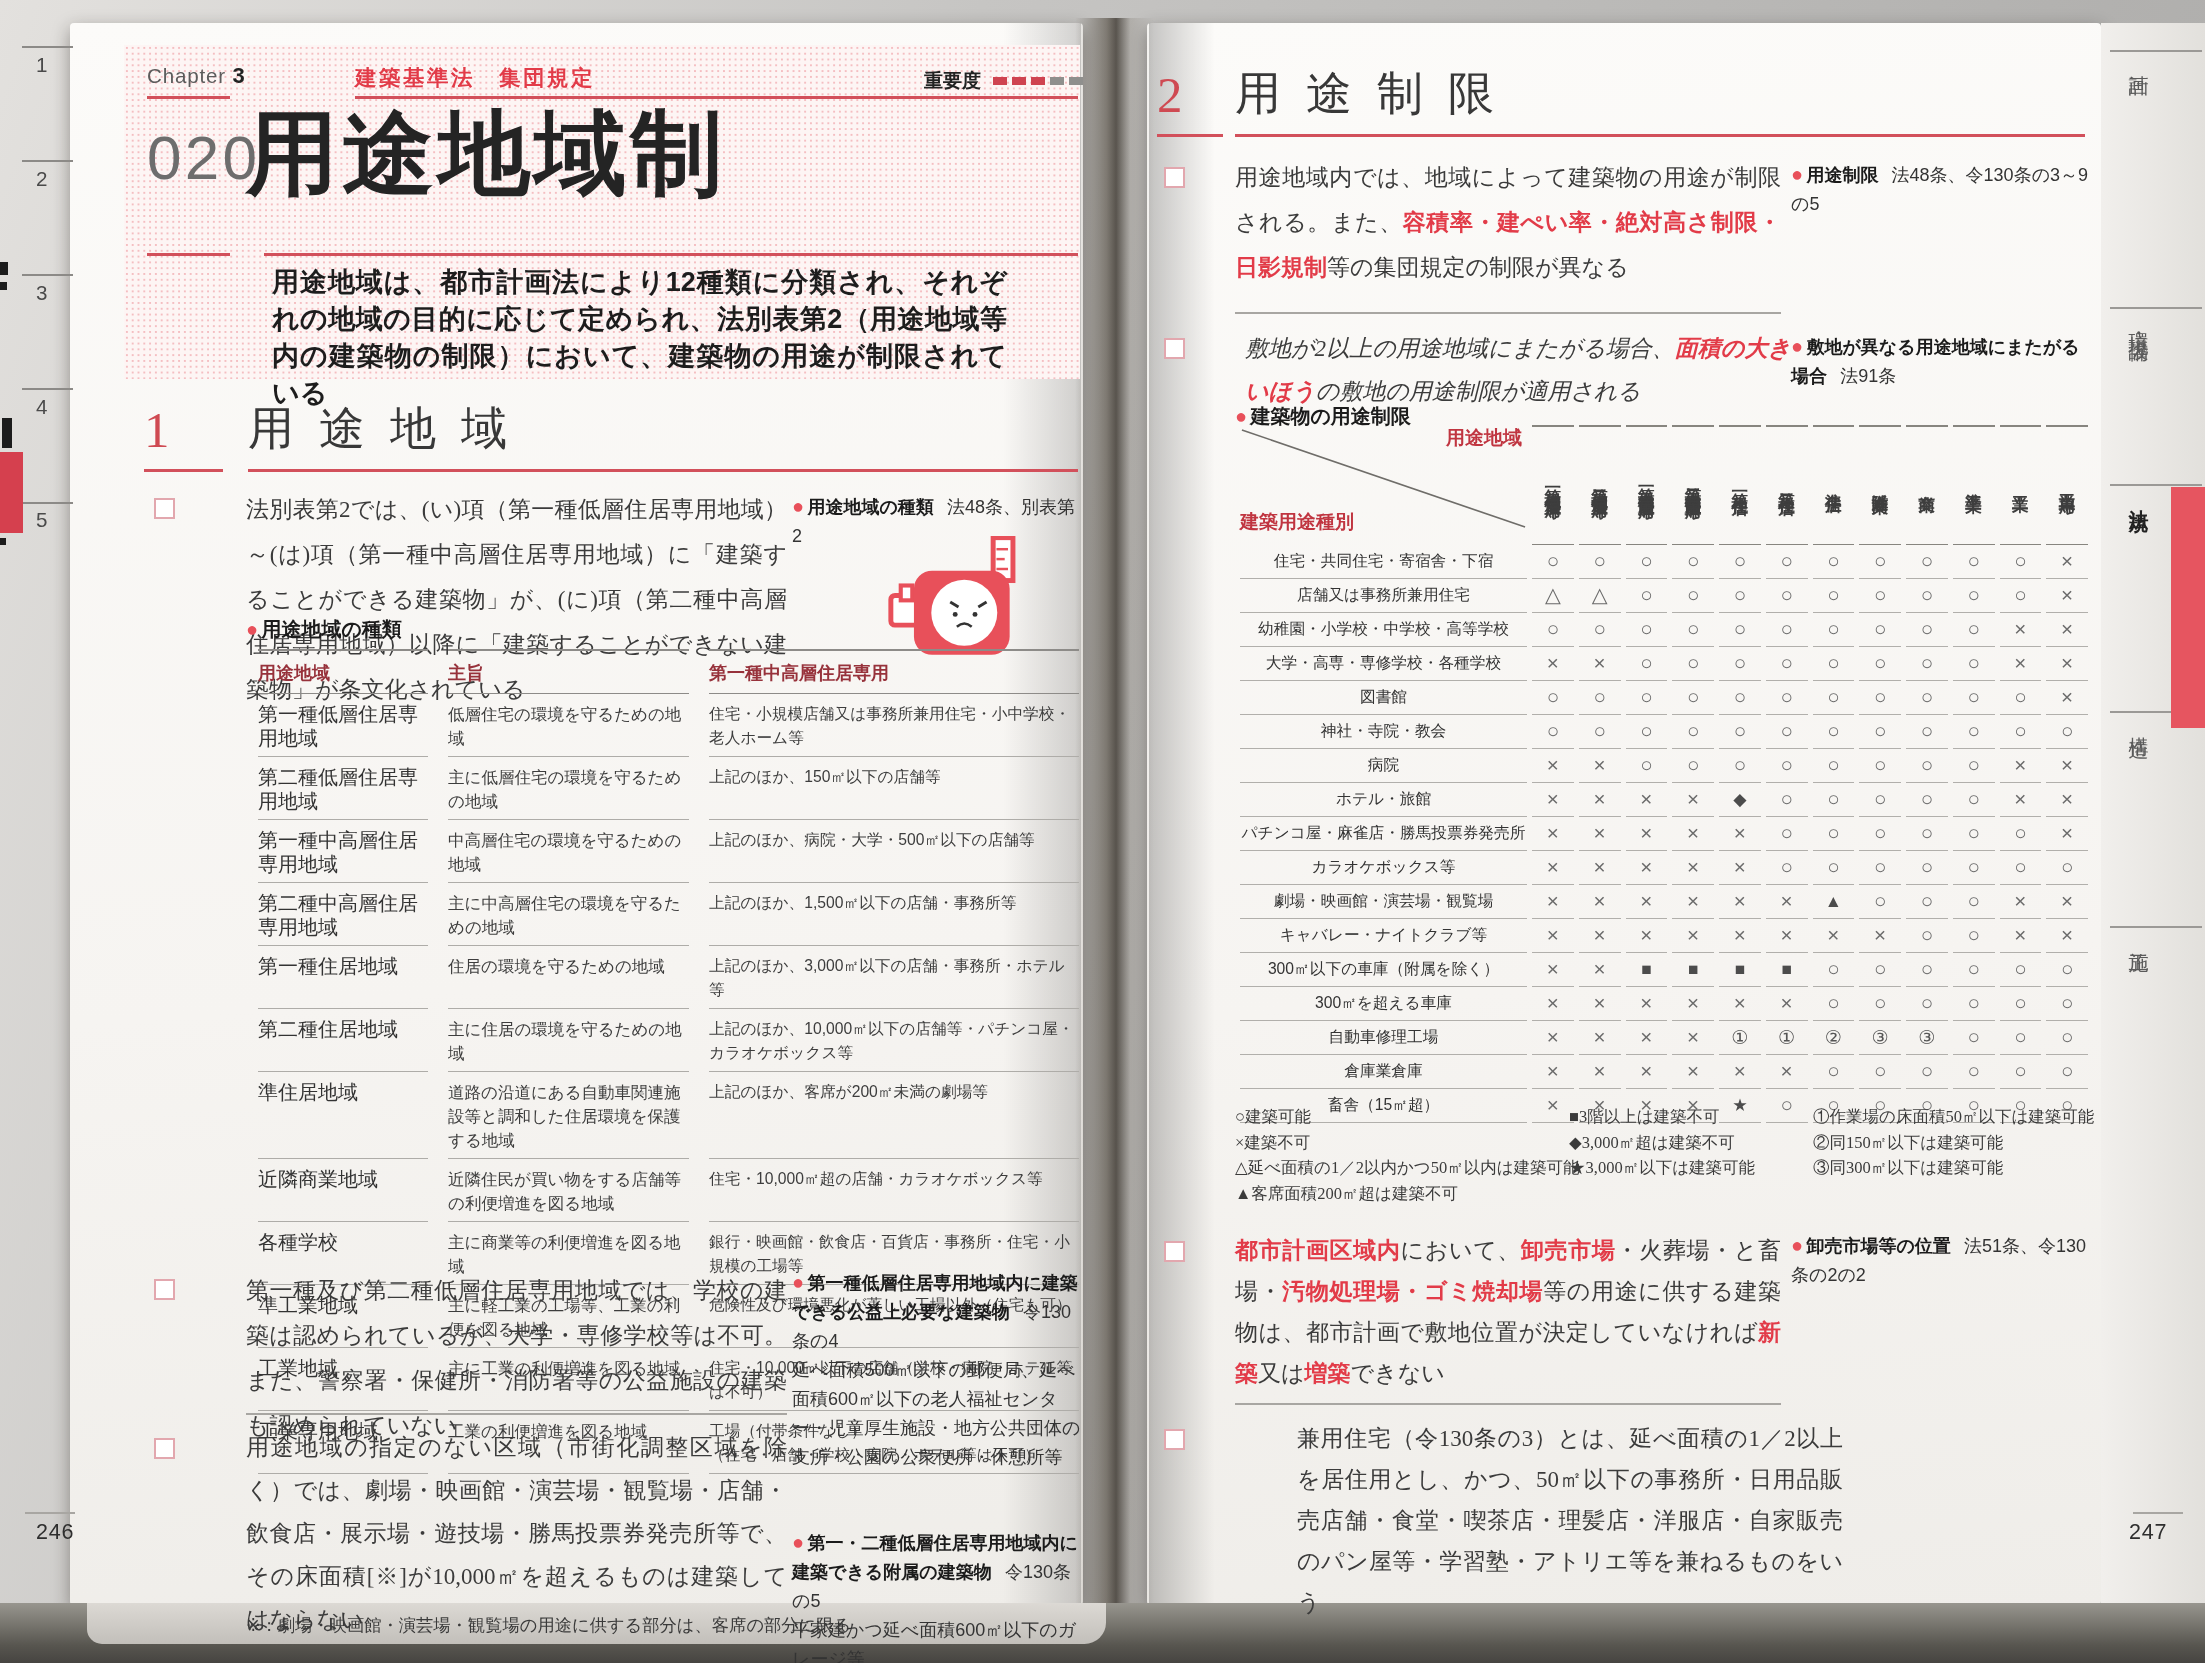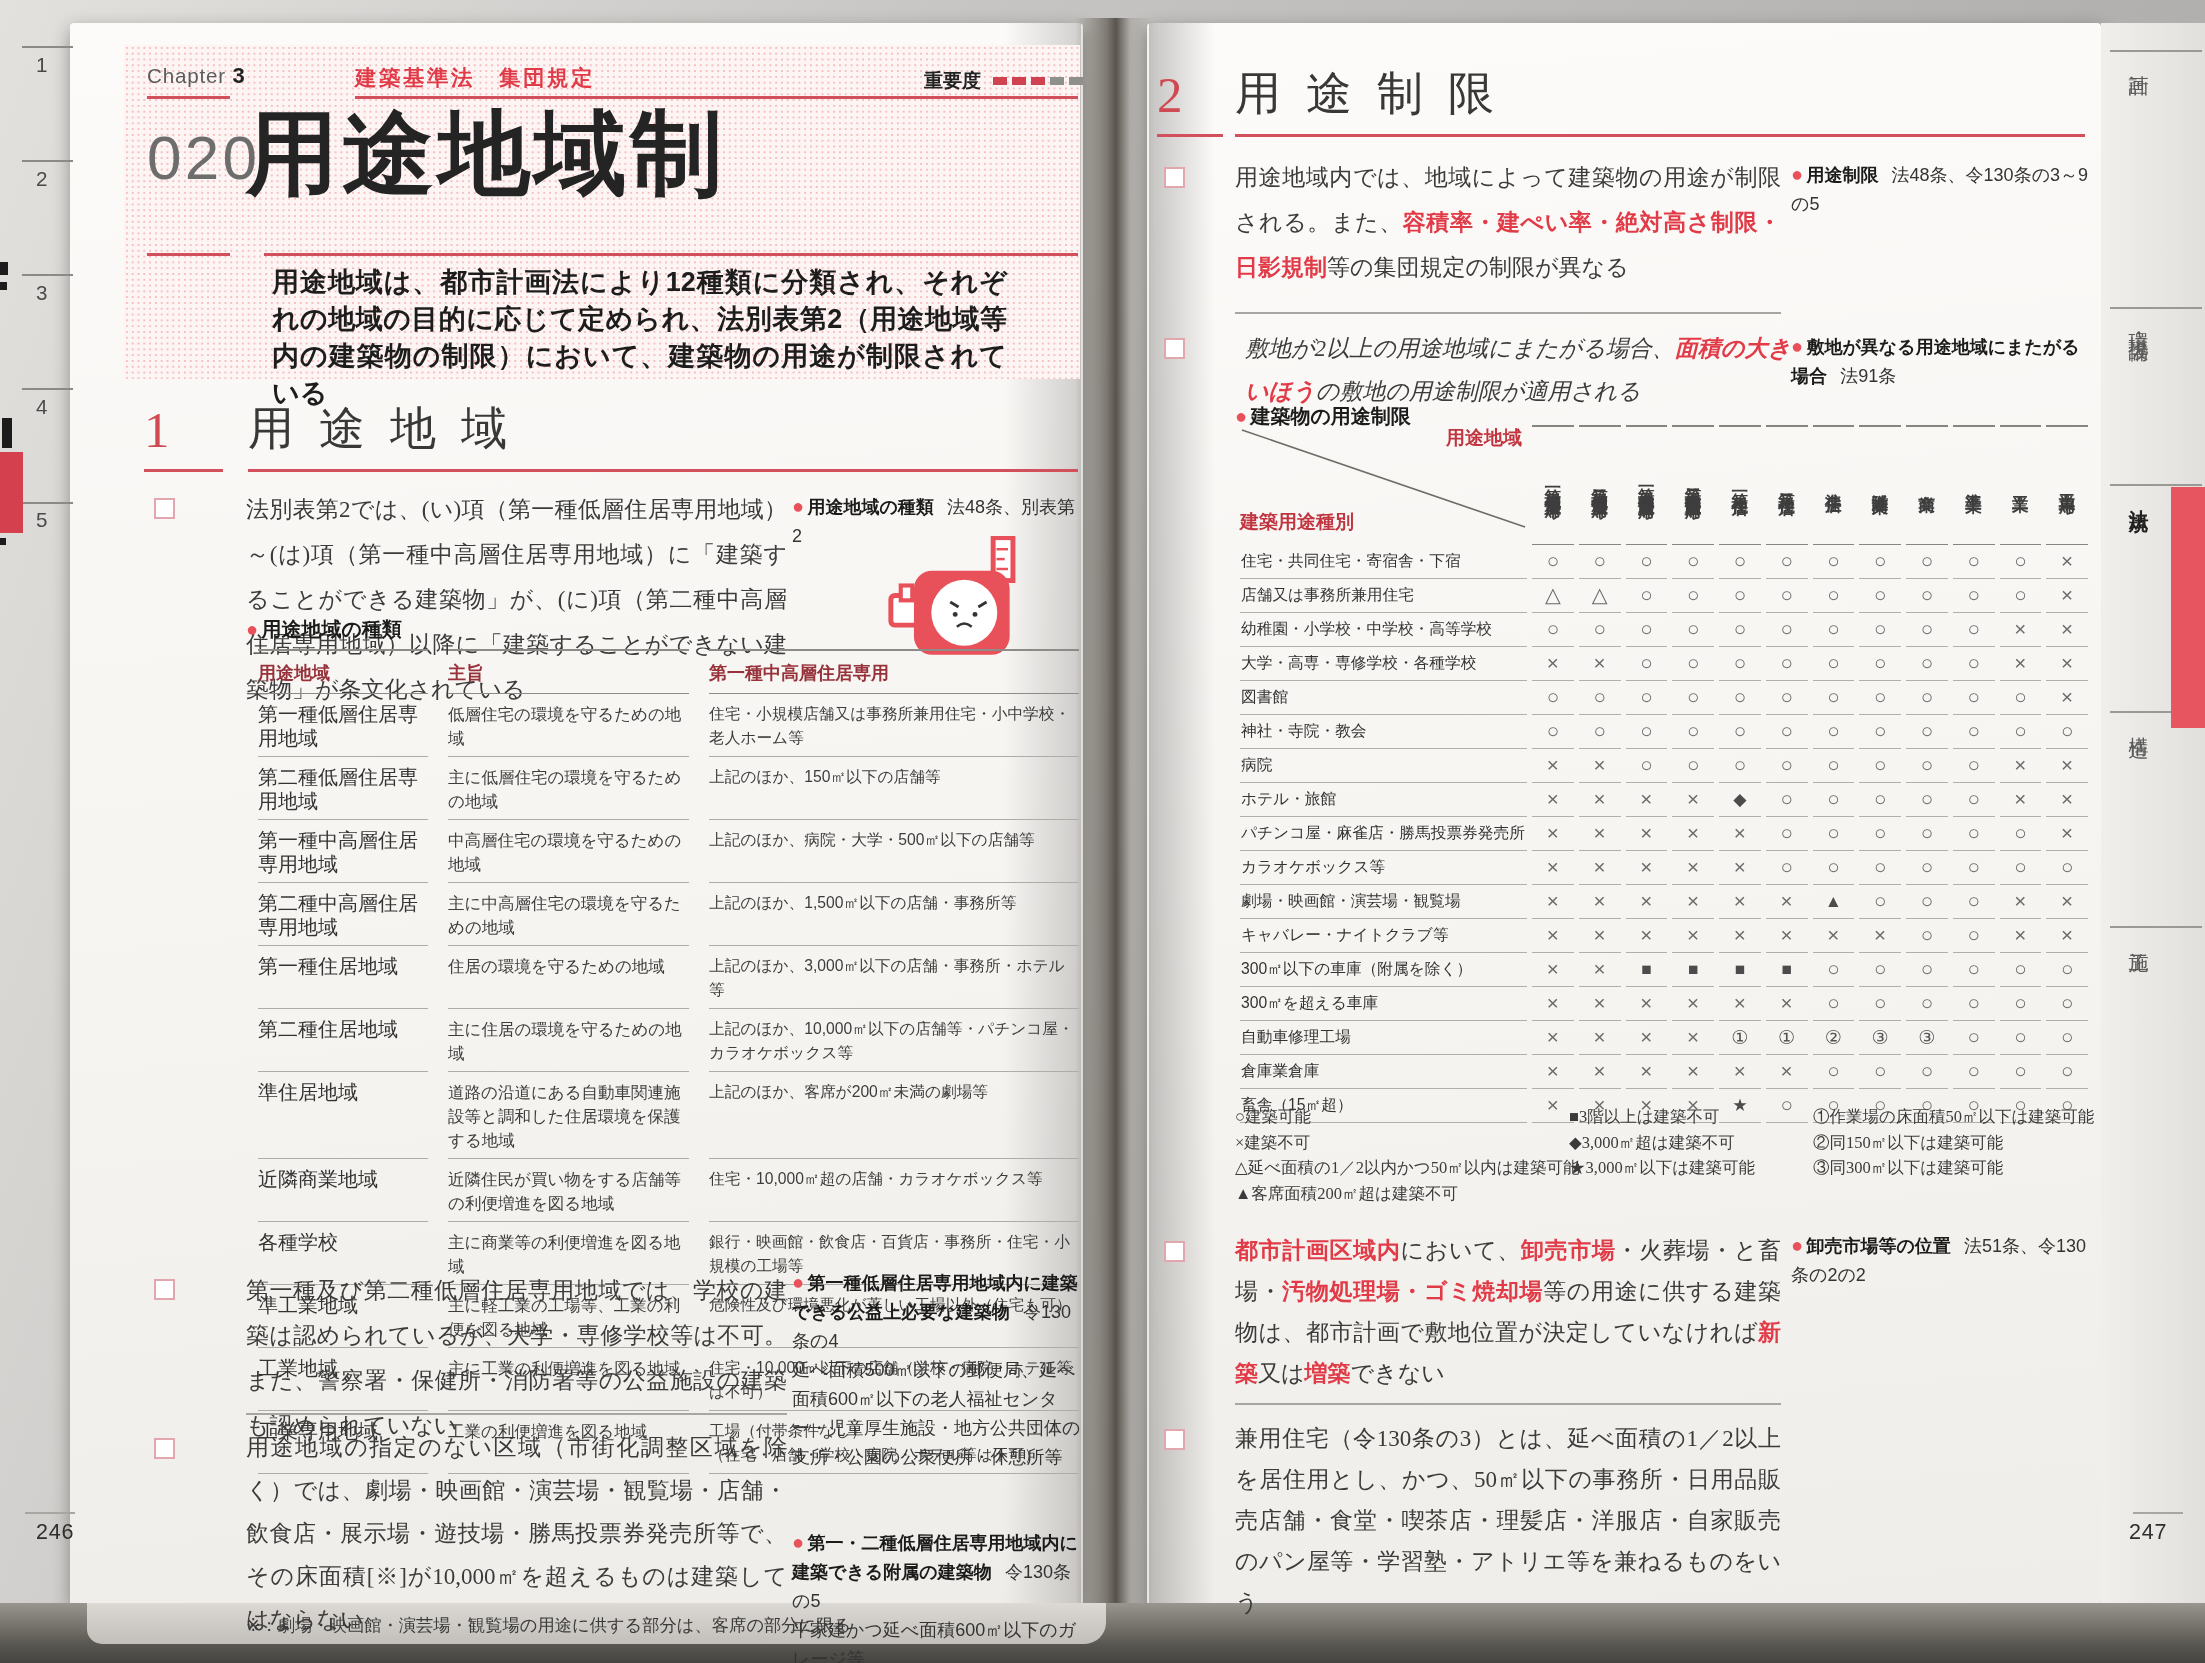--- a/index.html
+++ b/index.html
@@ -56,21 +56,21 @@
   #lp-table th{font-size:18px;text-align:left;color:#97323b;font-weight:bold;border-top:2.5px solid #8d8b88;border-bottom:1.7px solid #8d8b88;padding:10px 0 8.3px;}
   #lp-table td{border-bottom:1.7px solid #aeaca8;padding:7.4px 0 6.6px;vertical-align:top;font-size:16.5px;line-height:24px;color:#3d3d3d;}
   #lp-table td.c1{font-weight:normal;font-size:20px;color:#333;margin-left:27px;}
   #lp-table td.c3{font-size:15.7px;white-space:pre-line;}
 
   
   #matrix{position:absolute;left:1235px;top:425px;width:858px;border-collapse:separate;border-spacing:5.8px 0;table-layout:fixed;}
   #matrix thead th{height:107px;vertical-align:bottom;border-top:2.5px solid #87857f;border-bottom:1.7px solid #87857f;padding:3.3px 0 6.6px;}
   #matrix thead th.corner{border:none;position:relative;}
   .vtext{writing-mode:vertical-rl;text-orientation:upright;display:inline-block;height:101px;font-size:16.5px;line-height:20.6px;letter-spacing:1.7px;font-weight:bold;color:#3e3e3e;}
-  #matrix tbody th{text-align:left;font-weight:normal;font-size:15.7px;color:#333;border-bottom:1.7px solid #b1afab;height:31px;white-space:nowrap;margin-top:15px;}
+  #matrix tbody th{text-align:center;font-weight:normal;font-size:15.7px;color:#333;border-bottom:1.7px solid #b1afab;height:31px;white-space:nowrap;margin-top:15px;}
   #matrix tbody td{text-align:center;border-bottom:1.7px solid #b1afab;font-size:20.6px;color:#6b6b6b;}
   #matrix tbody td.filled{font-size:17.3px;color:#4c4c4c;}
   #matrix tbody td.circ{font-size:19px;color:#555;}
   .corner-top{position:absolute;top:0;right:5px;color:#c03540;font-weight:bold;font-size:19px;}
   .corner-bottom{position:absolute;bottom:10px;left:0;color:#c03540;font-weight:bold;font-size:19px;}
 
   #legend{position:absolute;left:1235px;top:1104px;width:862px;font-family:"Liberation Serif","DejaVu Serif",serif;font-size:16.5px;line-height:25.6px;color:#3b3b3b;}
   #legend .col{position:absolute;top:0;}
   #legend .col ul{margin:0;padding:0;list-style:none;}
 
@@ -632,19 +632,19 @@
     </div>
 
   <div class="cb" style="left:1164px;top:1241px;"></div>
   <div class="para" style="left:1235px;top:1230px;width:546px;line-height:41px;"><span class="red-strong">都市計画区域内</span><span>において、</span><span class="red-strong">卸売市場</span><span>・火葬場・と畜場・</span><span class="red-strong">汚物処理場・ゴミ焼却場</span><span>等の用途に供する建築物は、都市計画で敷地位置が決定していなければ</span><span class="red-strong">新築</span><span>又は</span><span class="red-strong">増築</span><span>できない</span></div>
   <div class="note" style="left:1791px;top:1231px;width:304px;">
     <span class="dot">●</span><b>卸売市場等の位置</b><span class="ref">法51条、令130条の2の2</span>
   </div>
 
   <div class="rule-gray" style="left:1235px;top:1403px;width:546px;"></div>
   <div class="cb" style="left:1164px;top:1429px;"></div>
-  <div class="para" style="left:1235px;top:1418px;width:546px;line-height:41px;">兼用住宅（令130条の3）とは、延べ面積の1／2以上を居住用とし、かつ、50㎡以下の事務所・日用品販売店舗・食堂・喫茶店・理髪店・洋服店・自家販売のパン屋等・学習塾・アトリエ等を兼ねるものをいう</div>
+  <div class="para" style="left:1297px;top:1418px;width:546px;line-height:41px;">兼用住宅（令130条の3）とは、延べ面積の1／2以上を居住用とし、かつ、50㎡以下の事務所・日用品販売店舗・食堂・喫茶店・理髪店・洋服店・自家販売のパン屋等・学習塾・アトリエ等を兼ねるものをいう</div>
 
   <div class="rule-gray" style="left:2133px;top:1512px;width:50px;"></div>
   <div class="pnum" style="left:2129px;top:1520px;">247</div>
 
 </div>
 
 
 </body></html>

